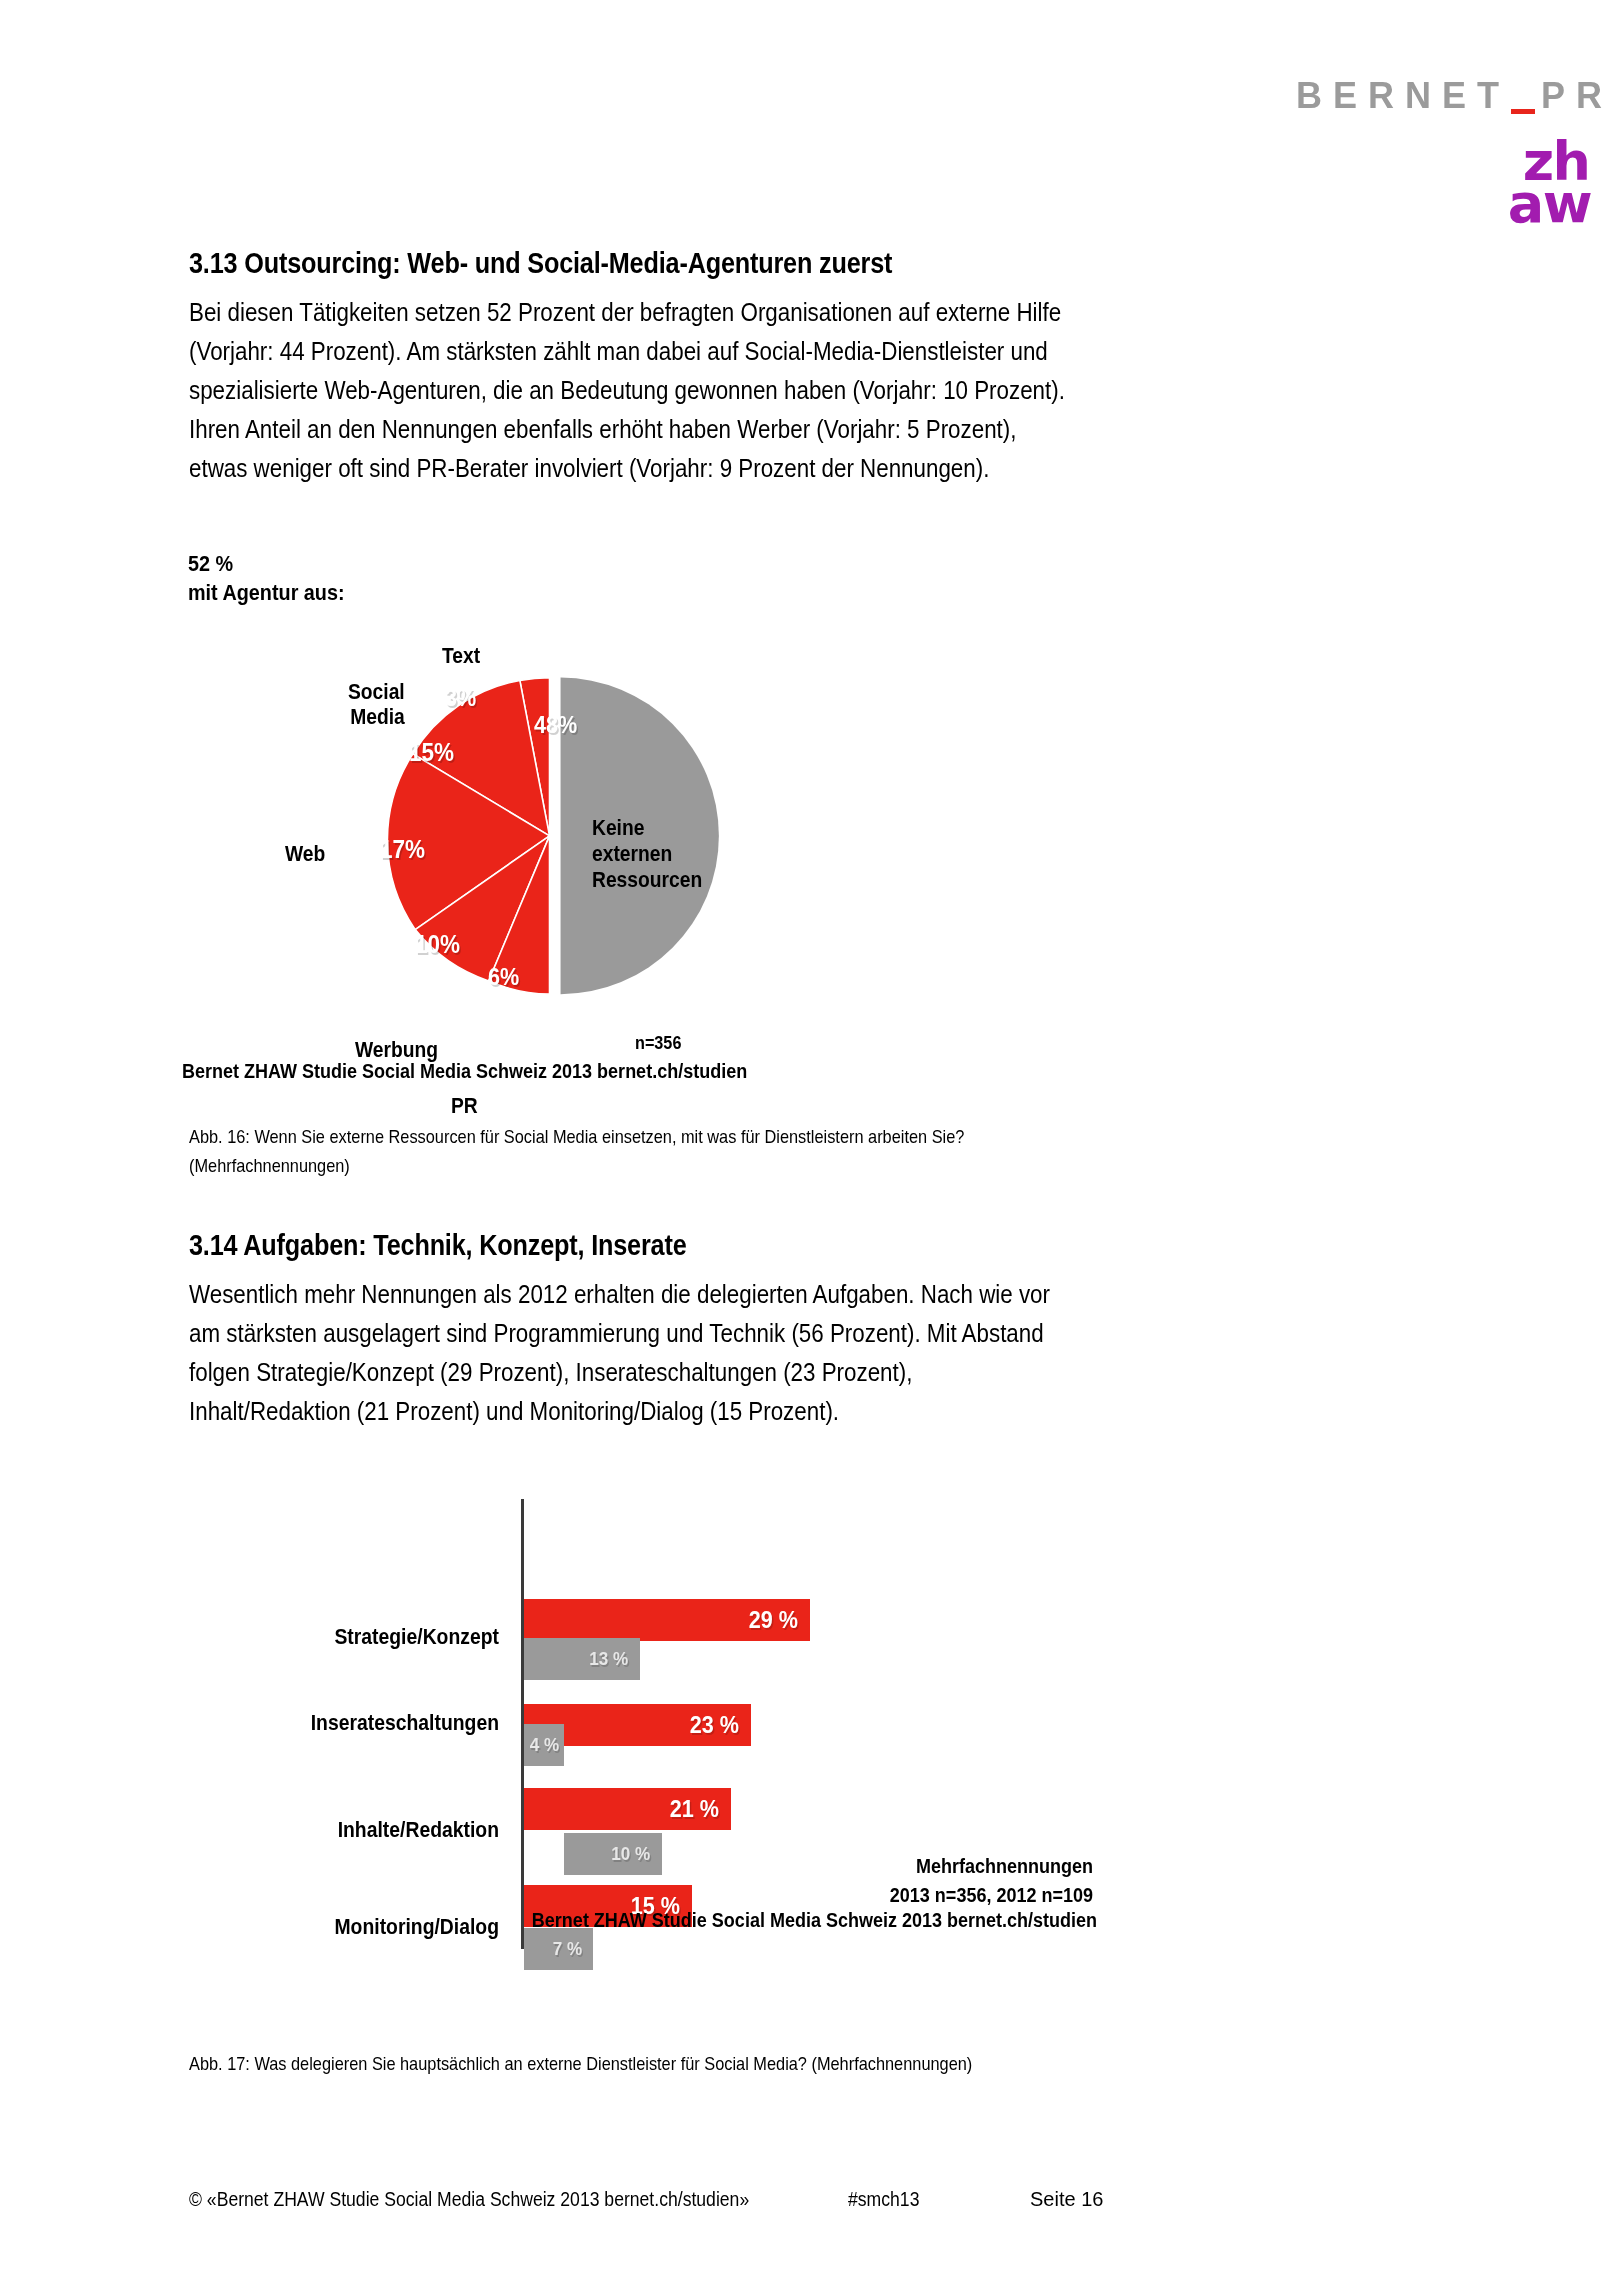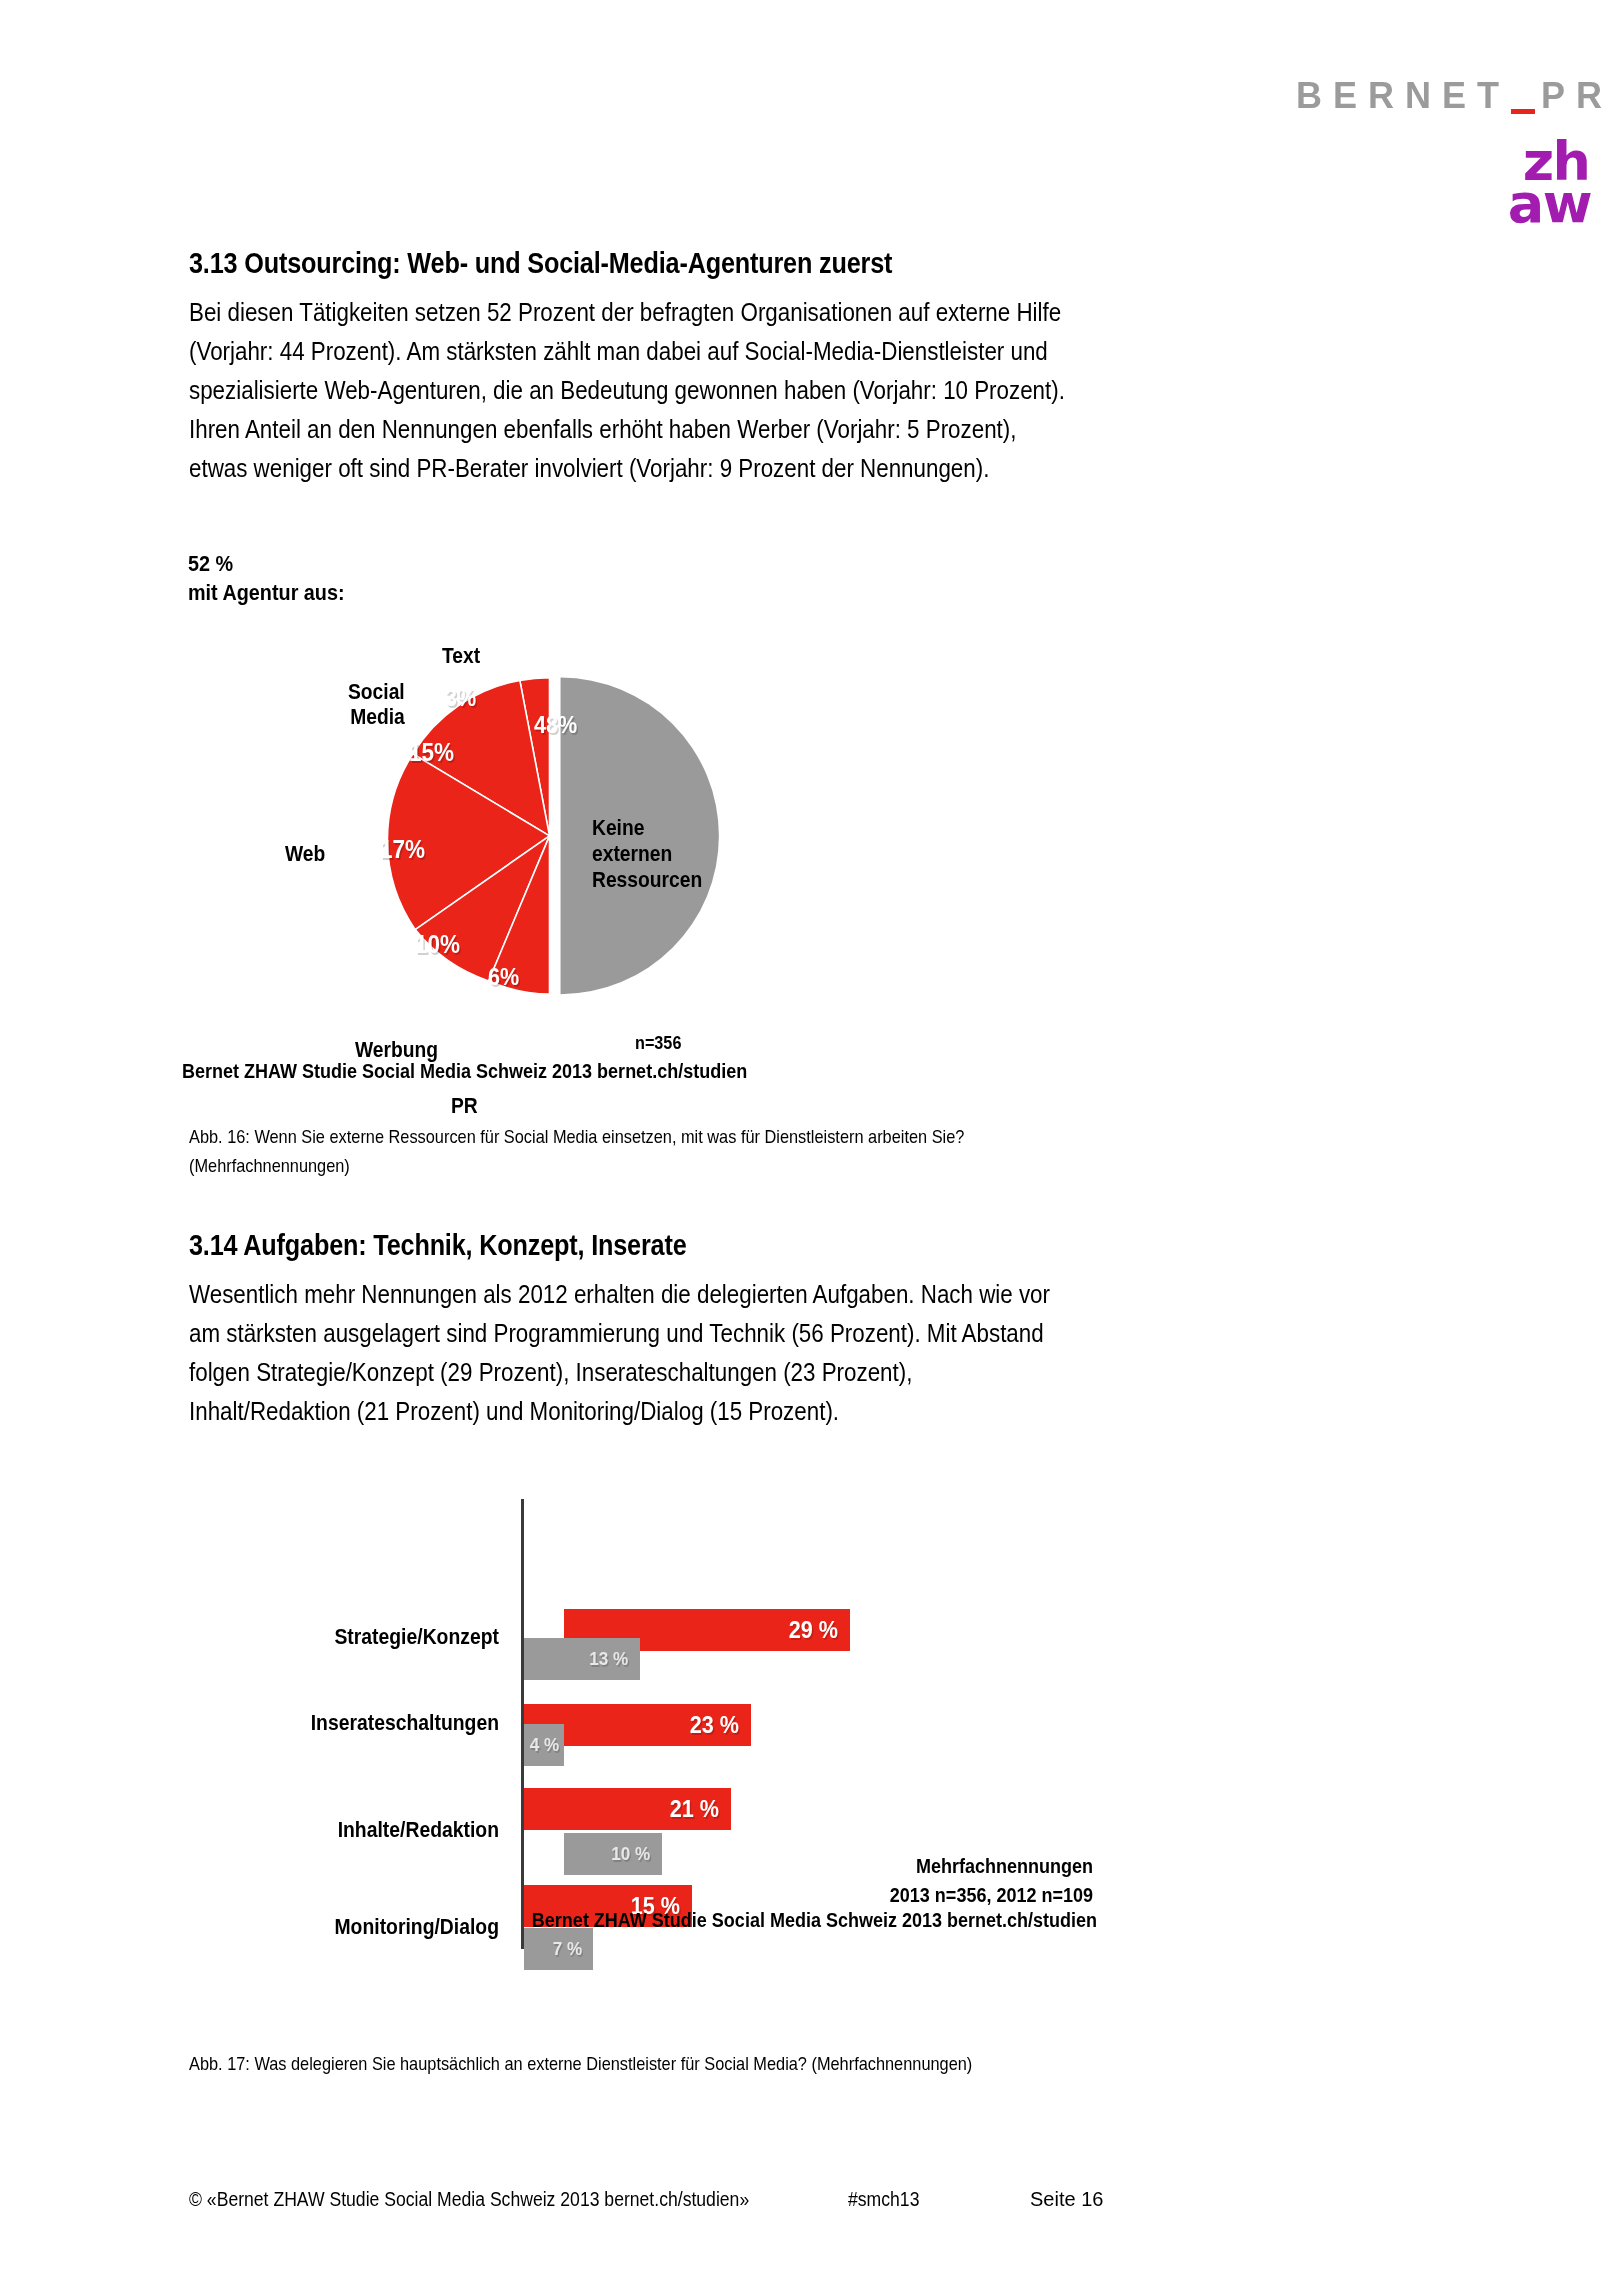--- a/index.html
+++ b/index.html
@@ -248,21 +248,21 @@
 
 <div class="sec-head" id="sec314">3.14 Aufgaben: Technik, Konzept, Inserate</div>
 <div class="body-par" id="par314">Wesentlich mehr Nennungen als 2012 erhalten die delegierten Aufgaben. Nach wie vor am stärksten ausgelagert sind Programmierung und Technik (56 Prozent). Mit Abstand folgen Strategie/Konzept (29 Prozent), Inserateschaltungen (23 Prozent), Inhalt/Redaktion (21 Prozent) und Monitoring/Dialog (15 Prozent).</div>
 
 <div id="bar-figure">
   <div id="bar-axis"></div>
 
 
   <div class="bar-row" style="top:106px; height:89px;">
     <div class="bar-cat" style="top:28.5px;">Strategie/Konzept</div>
-    <div class="bar bar-2013" style="top:14px; width:286px;margin-left:40px;">
+    <div class="bar bar-2013" style="top:4px; width:286px;">
       <span class="bar-value">29 %</span>
     </div>
     <div class="bar bar-2012" style="top:43px; width:116px;text-decoration:underline;">
       <span class="bar-value small">13 %</span>
     </div>
   </div>
 
   <div class="bar-row" style="top:192px; height:89px;">
     <div class="bar-cat" style="top:28.5px;">Inserateschaltungen</div>
     <div class="bar bar-2013" style="top:0px; width:227px;margin-top:23px;">

